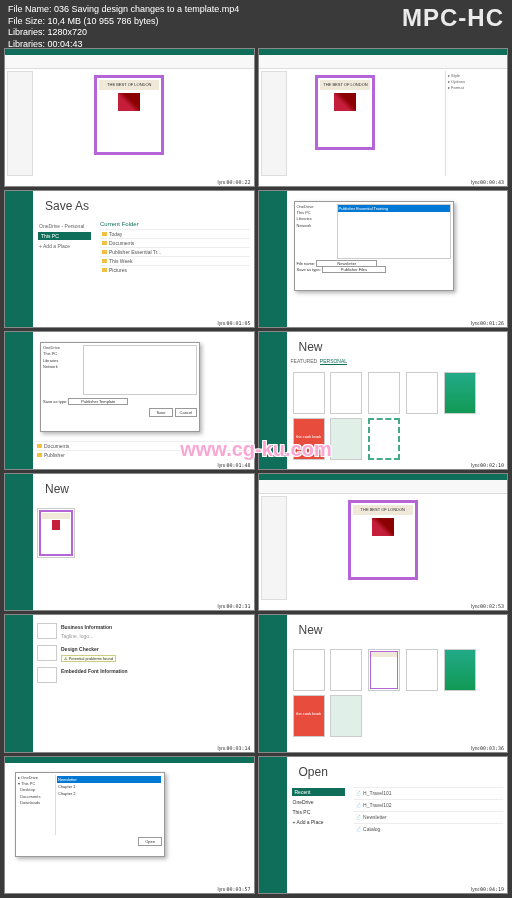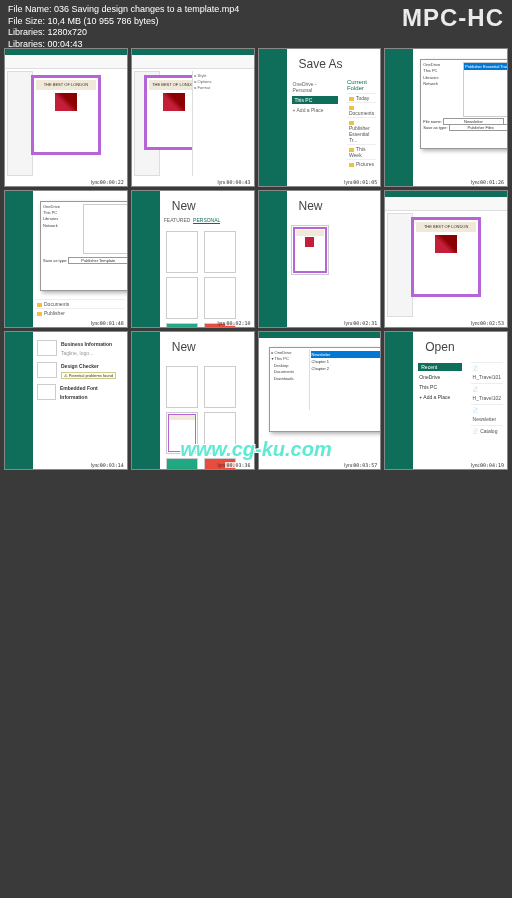--- a/index.html
+++ b/index.html
@@ -1,37 +1,37 @@
 <!DOCTYPE html>
 <html><head>
 <meta charset="utf-8">
 <style>
 *{margin:0;padding:0;box-sizing:border-box}
 body{width:512px;height:898px;background:#3a3a3a;font-family:Arial,sans-serif;font-size:7px;color:#333;position:relative;overflow:hidden}
 .header{position:absolute;top:0;left:0;right:0;height:50px;padding:4px 8px;color:#fff;z-index:10}
 .header-line{font-size:9px;line-height:1.3}
 .mpc-label{position:absolute;top:4px;right:8px;font-size:24px;font-weight:bold;letter-spacing:1px;color:rgba(255,255,255,0.9)}
-.grid{position:absolute;top:48px;left:4px;right:4px;bottom:4px;display:grid;grid-template-columns:1fr 1fr 1fr 1fr;grid-template-rows:repeat(6,1fr);gap:3px}
+.grid{position:absolute;top:48px;left:4px;right:4px;bottom:4px;display:grid;grid-template-columns:1fr 1fr;grid-template-rows:repeat(6,1fr);gap:3px}
 .thumb{background:#fff;position:relative;overflow:hidden;border:1px solid #888}
 .teal-bar{background:#0f6e5a;height:6px;width:100%}
 .teal-side{position:absolute;left:0;top:0;bottom:0;width:28px;background:#0f6e5a}
 .ribbon{background:#f8f8f8;height:14px;border-bottom:1px solid #ddd}
 .purple-frame{border:3px solid #b565d8;background:#fff;margin:2px auto;width:70px;height:80px;padding:2px}
 .newsletter-title{background:#f0e8d8;height:10px;font-size:4px;text-align:center;line-height:10px;color:#333;overflow:hidden}
 .newsletter-body{display:flex;gap:1px;margin-top:2px;height:60px}
 .news-col{flex:1;background:repeating-linear-gradient(0deg,#666 0,#666 0.5px,transparent 0.5px,transparent 2px)}
 .news-img{width:22px;height:18px;background:linear-gradient(45deg,#c41e3a 40%,#8b0000 60%);margin:1px 0}
 .timestamp{position:absolute;bottom:1px;right:2px;font-size:5px;background:rgba(255,255,255,0.8);padding:0 1px;font-family:monospace}
 .lynda{position:absolute;bottom:1px;right:24px;font-size:5px;color:#333}
 .dialog{background:#fff;border:1px solid #999;box-shadow:2px 2px 4px rgba(0,0,0,.3);position:absolute}
 .backstage-title{font-size:12px;color:#444;padding:4px 8px}
 .teal-item{background:#0f6e5a;color:#fff;padding:1px 3px;font-size:5px;margin:1px}
 .folder-item{padding:1px 2px;font-size:5px;color:#555;border-top:1px solid #eee}
 .folder-icon{display:inline-block;width:5px;height:4px;background:#f0c040;margin-right:2px;vertical-align:middle}
-.watermark{position:absolute;top:50%;left:50%;transform:translate(-50%,-50%);font-size:20px;font-weight:bold;color:#5eead4;text-shadow:1px 1px 0 #fff,-1px -1px 0 #fff,1px -1px 0 #fff,-1px 1px 0 #fff;z-index:20;white-space:nowrap;font-style:italic}
+.watermark{position:absolute;top:50%;left:50%;transform:translate(-50%,-50%);font-size:20px;font-weight:bold;color:#f9a8d4;text-shadow:1px 1px 0 #fff,-1px -1px 0 #fff,1px -1px 0 #fff,-1px 1px 0 #fff;z-index:20;white-space:nowrap;}
 .template-tile{width:32px;height:42px;background:#fff;border:1px solid #ccc;display:inline-block;margin:2px;vertical-align:top}
 .cook-tile{background:#e84c3d;color:#fff;font-size:4px;text-align:center;padding-top:15px}
 .blue-highlight{background:#0078d4;color:#fff}
 </style>
 </head>
 <body>
 
 <div class="header">
   <div class="header-line"><span>File Name:</span> <span>036 Saving design changes to a template.mp4</span></div>
   <div class="header-line"><span>File Size:</span> <span>10,4 MB (10 955 786 bytes)</span></div>

